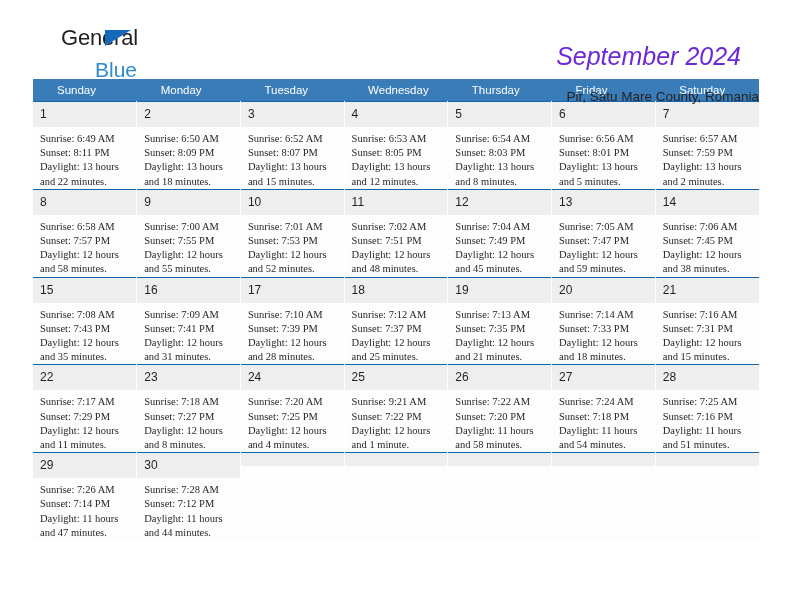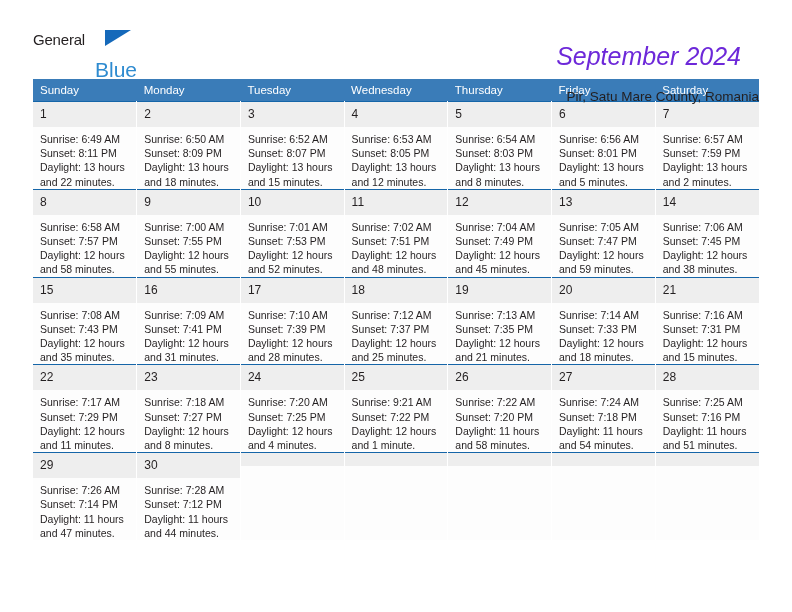--- a/index.html
+++ b/index.html
@@ -37,22 +37,23 @@
     user-select: none;
   }
   .brand-row1 {
     position: relative;
     font-size: 21px;
     color: #231f20;
     letter-spacing: -0.2px;
     height: 22px;
   }
   .brand-general {
-    font-size: 15px;
-    color: #231f20;
+    font-size: 22px;
+    color: #231f20;
+    margin-left: 28px;
   }
   .brand-tri {
     position: absolute;
     left: 72px;
     top: 3px;
     width: 0;
     height: 0;
     border-left: 26px solid #1569ba;
     border-bottom: 16px solid transparent;
   }
@@ -90,21 +91,21 @@
     width: 726px;
     border-collapse: collapse;
     table-layout: fixed;
   }
   .cal th {
     background: #3a7cb8;
     color: #ffffff;
     font-size: 11.5px;
     font-weight: normal;
     text-align: left;
-    padding: 5px 0 5px 7px;
+    padding: 5px 0 5px 24px;
     height: 11px;
     border: none;
   }
   .cal td {
     vertical-align: top;
     padding: 0;
     border-top: 1px solid #1565a8;
     border-right: 1px solid #ffffff;
     background: #fdfdfd;
     height: 78px;
@@ -122,20 +123,21 @@
     padding: 6px 0 7px 7px;
   }
   .daynum.empty {
     color: transparent;
   }
   .info {
     padding: 5px 6px 0 7px;
     font-size: 10.5px;
     line-height: 14.2px;
     color: #231f20;
+    font-family: Liberation Serif, serif;
   }
   .info div {
     white-space: nowrap;
   }
 </style>
 </head>
 <body>
 
 <div class="page">
 

